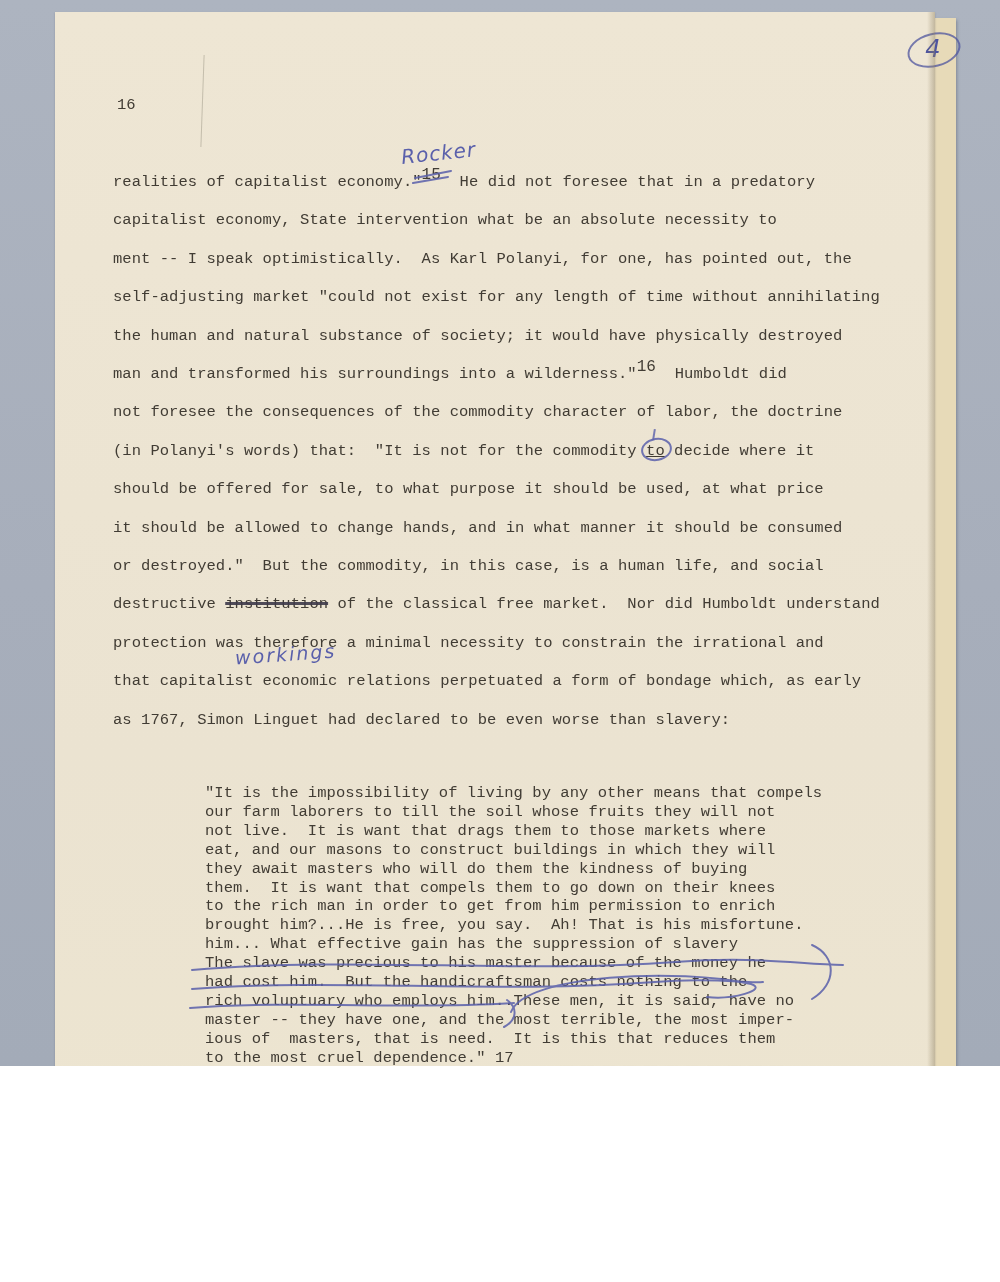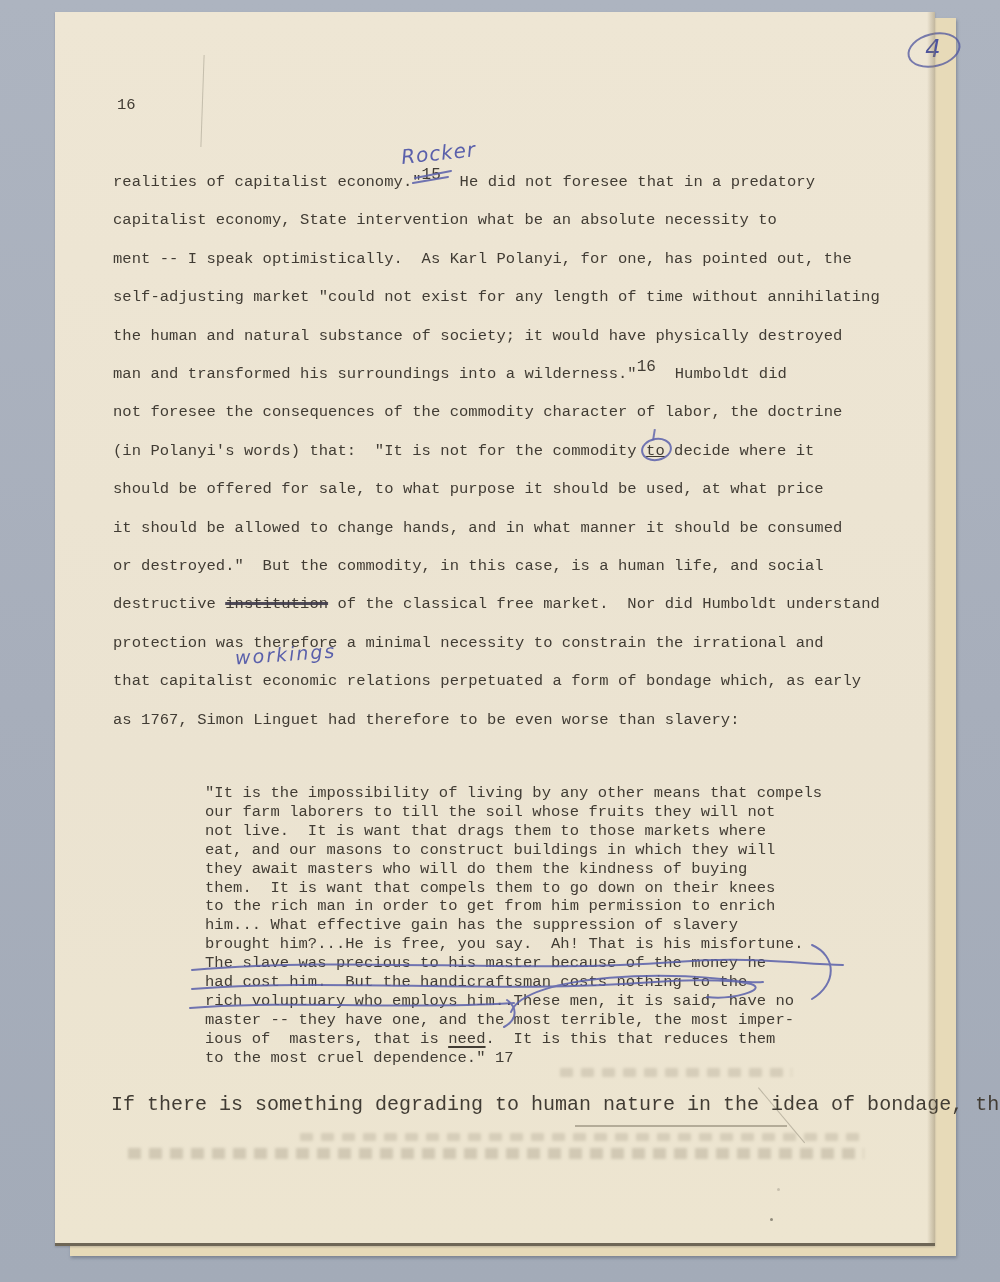--- a/index.html
+++ b/index.html
@@ -1,17 +1,17 @@
 <!DOCTYPE html>
 <html><head>
 <meta charset="utf-8">
 <style>
   html,body { margin:0; padding:0; }
   .desk {
-    position:relative; width:1000px; height:1282px; overflow:hidden;
+    position:relative; width:1000px; height:1066px; overflow:hidden;
     background:#a9b0bc;
     background-image:linear-gradient(180deg,#adb4c0 0%,#a7aebb 55%,#a3abb8 100%);
     font-family:"Liberation Mono","DejaVu Sans Mono",monospace;
   }
   .sheet-behind {
     position:absolute; left:70px; top:18px; width:886px; height:1238px;
     background:#e7dab8;
     box-shadow:1px 2px 3px rgba(50,55,70,.35);
   }
   .page {
@@ -38,21 +38,21 @@
   }
   .para2 {
     position:absolute; left:56px; top:1074px;
     font-size:20px; line-height:38.4px;
   }
   .sup { font-size:16px; position:relative; top:-7px; }
   .struck-dark {
     text-decoration:line-through; text-decoration-thickness:2.5px;
     text-decoration-color:rgba(62,58,74,.9);
   }
-  .underlined { text-decoration:underline; text-underline-offset:3px; text-decoration-thickness:1.5px; }
+  .underlined { text-underline-offset:3px; text-decoration-thickness:1.5px; }
   .hand {
     position:absolute; color:#5a60ab;
     font-family:"DejaVu Sans",sans-serif; font-style:italic;
     white-space:nowrap; pointer-events:none;
   }
   .hand-rocker { left:346px; top:129px; font-size:20px; transform:rotate(-6deg); letter-spacing:1px; }
   .hand-workings { left:180px; top:631px; font-size:19px; transform:rotate(-4deg); letter-spacing:2px; }
   .corner-mark {
     position:absolute; left:856px; top:20px; width:44px; height:34px;
     color:#4d549f; font-family:"DejaVu Sans",sans-serif; font-style:italic;
@@ -114,33 +114,33 @@
       <div class="line">the human and natural substance of society; it would have physically destroyed</div>
       <div class="line"><span>man and transformed his surroundings into a wilderness."</span><span class="sup">16</span><span>  Humboldt did</span></div>
       <div class="line">not foresee the consequences of the commodity character of labor, the doctrine</div>
       <div class="line"><span>(in Polanyi's words) that:  "It is not for the commodity </span><span class="circled">to</span><span> decide where it</span></div>
       <div class="line">should be offered for sale, to what purpose it should be used, at what price</div>
       <div class="line">it should be allowed to change hands, and in what manner it should be consumed</div>
       <div class="line">or destroyed."  But the commodity, in this case, is a human life, and social</div>
       <div class="line"><span>destructive </span><span class="struck-dark">institution</span><span> of the classical free market.  Nor did Humboldt understand</span></div>
       <div class="line">protection was therefore a minimal necessity to constrain the irrational and</div>
       <div class="line">that capitalist economic relations perpetuated a form of bondage which, as early</div>
-      <div class="line">as 1767, Simon Linguet had therefore to be even worse than slavery:</div>
+      <div class="line">as 1767, Simon Linguet had declared to be even worse than slavery:</div>
     </div>
 
     <div class="quote-text typed">
       <div class="line">"It is the impossibility of living by any other means that compels</div>
       <div class="line">our farm laborers to till the soil whose fruits they will not</div>
       <div class="line">not live.  It is want that drags them to those markets where</div>
       <div class="line">eat, and our masons to construct buildings in which they will</div>
       <div class="line">they await masters who will do them the kindness of buying</div>
       <div class="line">them.  It is want that compels them to go down on their knees</div>
       <div class="line">to the rich man in order to get from him permission to enrich</div>
+      <div class="line">brought him?...He is free, you say.  Ah! That is his misfortune.</div>
       <div class="line">him... What effective gain has the suppression of slavery</div>
-      <div class="line">brought him?...He is free, you say.  Ah! That is his misfortune.</div>
       <div class="line">The slave was precious to his master because of the money he</div>
       <div class="line">had cost him.  But the handicraftsman costs nothing to the</div>
       <div class="line"><span>rich voluptuary who employs him..</span><span>These men, it is said, have no</span></div>
       <div class="line">master -- they have one, and the most terrible, the most imper-</div>
       <div class="line"><span>ious of  masters, that is </span><span class="underlined">need</span><span>.  It is this that reduces them</span></div>
       <div class="line">to the most cruel dependence." 17</div>
     </div>
 
     <div class="para2 typed">
       <div class="line">If there is something degrading to human nature in the idea of bondage, then</div>

